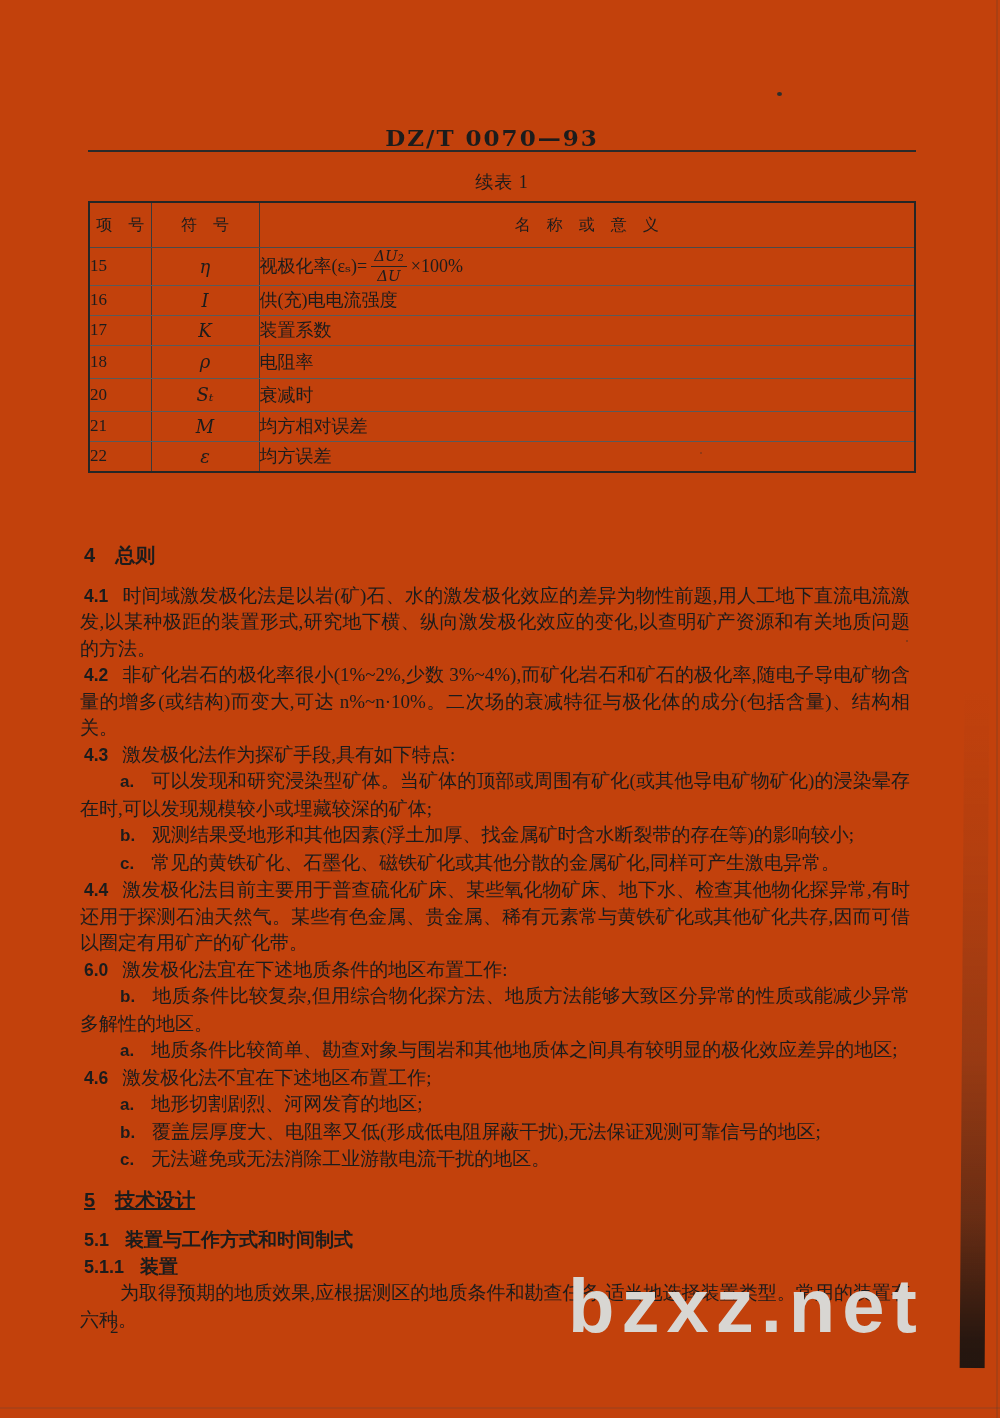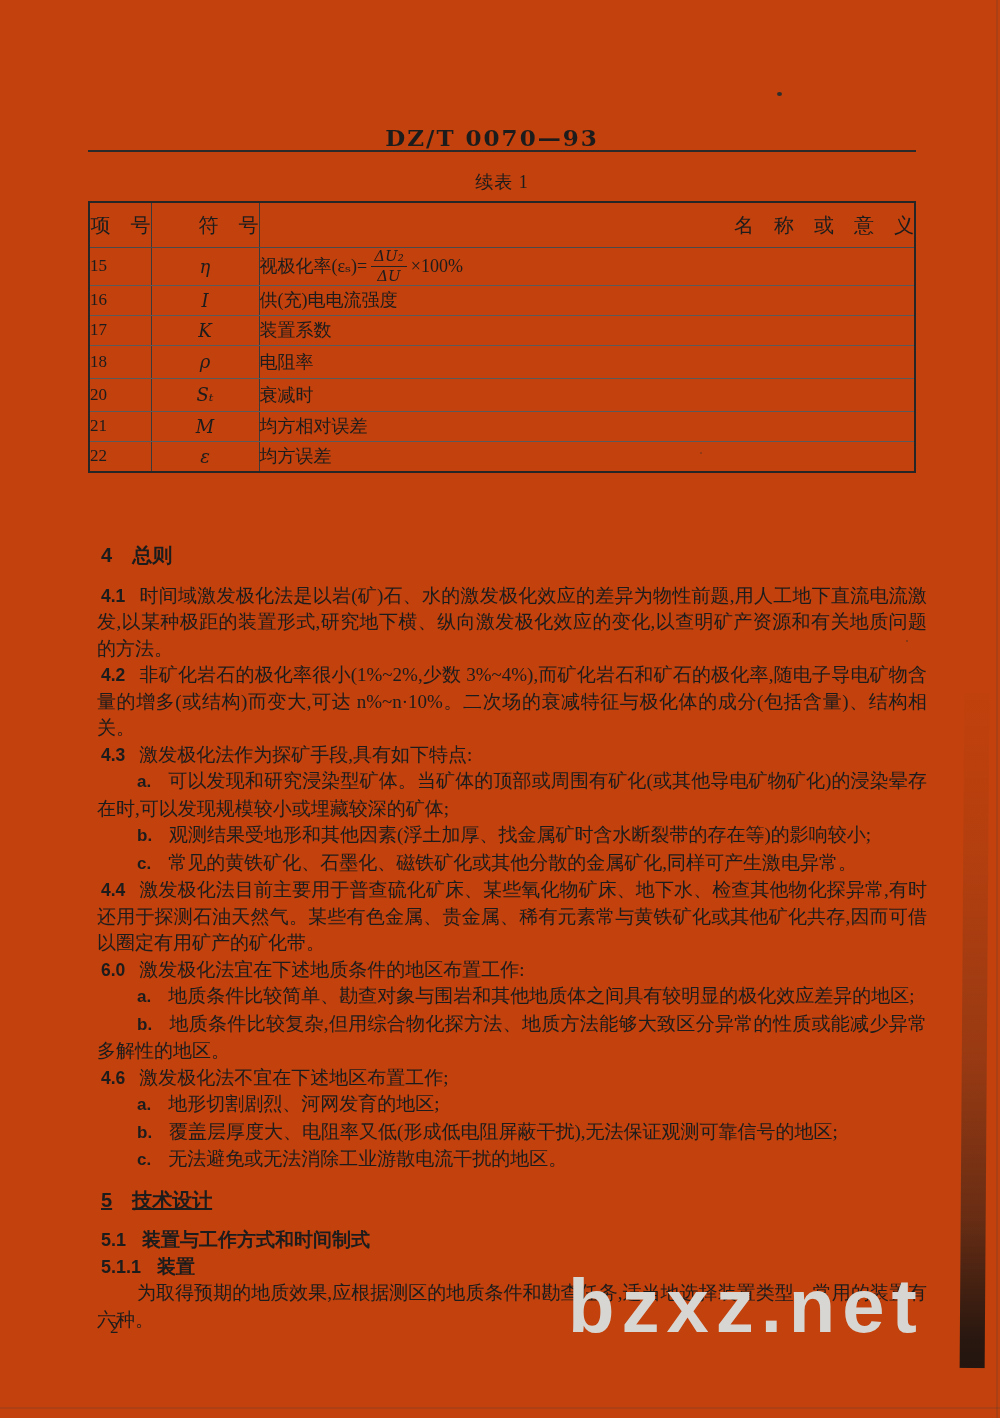--- a/index.html
+++ b/index.html
@@ -51,23 +51,23 @@
   table.symbols th, table.symbols td {
     border-left: 1.3px solid #3a3a3a;
     padding: 0;
     vertical-align: middle;
   }
   table.symbols th:first-child, table.symbols td:first-child { border-left: none; }
   table.symbols { border: 2.2px solid #262626; }
   table.symbols thead th {
     height: 44px;
     font-weight: normal;
-    text-align: right;
+    text-align: center;
     border-bottom: 1.4px solid #4a4a4a;
-    font-size: 20px;
+    font-size: 16px;
   }
   table.symbols tbody tr td { border-bottom: 1.3px solid #5a5a5a; }
   table.symbols tbody tr:last-child td { border-bottom: none; }
   td.no { text-align: left; font-size: 17px; }
   td.sym {
     text-align: center;
     font-style: italic;
     font-family: "DejaVu Serif", "DejaVu Sans", serif;
     font-size: 18px;
   }
@@ -86,21 +86,21 @@
     font-size: 15px;
     line-height: 1.12;
     vertical-align: middle;
   }
   .frac .num { border-bottom: 1.4px solid #222; padding: 0 3px 1px; }
   .frac .den { padding-top: 1px; }
 
   
   .content {
     position: absolute;
-    top: 534px; left: 97px;
+    top: 534px; left: 80px;
     width: 830px;
     font-size: 19px;
     line-height: 26.5px;
     text-align: justify;
   }
   h2.sec {
     font-family: "Liberation Sans", "DejaVu Sans", sans-serif;
     font-size: 20px;
     font-weight: bold;
     line-height: 26.5px;
@@ -253,22 +253,22 @@
     <h2 class="sec"><span class="sec-no">4</span><span>总则</span></h2>
 
     <p class="clause"><span class="label">4.1</span><span>时间域激发极化法是以岩(矿)石、水的激发极化效应的差异为物性前题,用人工地下直流电流激发,以某种极距的装置形式,研究地下横、纵向激发极化效应的变化,以查明矿产资源和有关地质问题的方法。</span></p>
     <p class="clause"><span class="label">4.2</span><span>非矿化岩石的极化率很小(1%~2%,少数 3%~4%),而矿化岩石和矿石的极化率,随电子导电矿物含量的增多(或结构)而变大,可达 n%~n·10%。二次场的衰减特征与极化体的成分(包括含量)、结构相关。</span></p>
     <p class="clause"><span class="label">4.3</span><span>激发极化法作为探矿手段,具有如下特点:</span></p>
     <p class="item"><span class="label">a.</span><span>可以发现和研究浸染型矿体。当矿体的顶部或周围有矿化(或其他导电矿物矿化)的浸染晕存在时,可以发现规模较小或埋藏较深的矿体;</span></p>
     <p class="item"><span class="label">b.</span><span>观测结果受地形和其他因素(浮土加厚、找金属矿时含水断裂带的存在等)的影响较小;</span></p>
     <p class="item"><span class="label">c.</span><span>常见的黄铁矿化、石墨化、磁铁矿化或其他分散的金属矿化,同样可产生激电异常。</span></p>
     <p class="clause"><span class="label">4.4</span><span>激发极化法目前主要用于普查硫化矿床、某些氧化物矿床、地下水、检查其他物化探异常,有时还用于探测石油天然气。某些有色金属、贵金属、稀有元素常与黄铁矿化或其他矿化共存,因而可借以圈定有用矿产的矿化带。</span></p>
     <p class="clause"><span class="label">6.0</span><span>激发极化法宜在下述地质条件的地区布置工作:</span></p>
+    <p class="item"><span class="label">b.</span><span>地质条件比较复杂,但用综合物化探方法、地质方法能够大致区分异常的性质或能减少异常多解性的地区。</span></p>
     <p class="item"><span class="label">a.</span><span>地质条件比较简单、勘查对象与围岩和其他地质体之间具有较明显的极化效应差异的地区;</span></p>
-    <p class="item"><span class="label">b.</span><span>地质条件比较复杂,但用综合物化探方法、地质方法能够大致区分异常的性质或能减少异常多解性的地区。</span></p>
     <p class="clause"><span class="label">4.6</span><span>激发极化法不宜在下述地区布置工作;</span></p>
     <p class="item"><span class="label">a.</span><span>地形切割剧烈、河网发育的地区;</span></p>
     <p class="item"><span class="label">b.</span><span>覆盖层厚度大、电阻率又低(形成低电阻屏蔽干扰),无法保证观测可靠信号的地区;</span></p>
     <p class="item"><span class="label">c.</span><span>无法避免或无法消除工业游散电流干扰的地区。</span></p>
 
     <h2 class="sec sec5"><span class="sec-no">5</span><span>技术设计</span></h2>
 
     <p class="clause sub5"><span class="label">5.1</span><span>装置与工作方式和时间制式</span></p>
     <p class="clause sub5"><span class="label">5.1.1</span><span>装置</span></p>
     <p class="body-ind">为取得预期的地质效果,应根据测区的地质条件和勘查任务,适当地选择装置类型。常用的装置有六种。</p>

